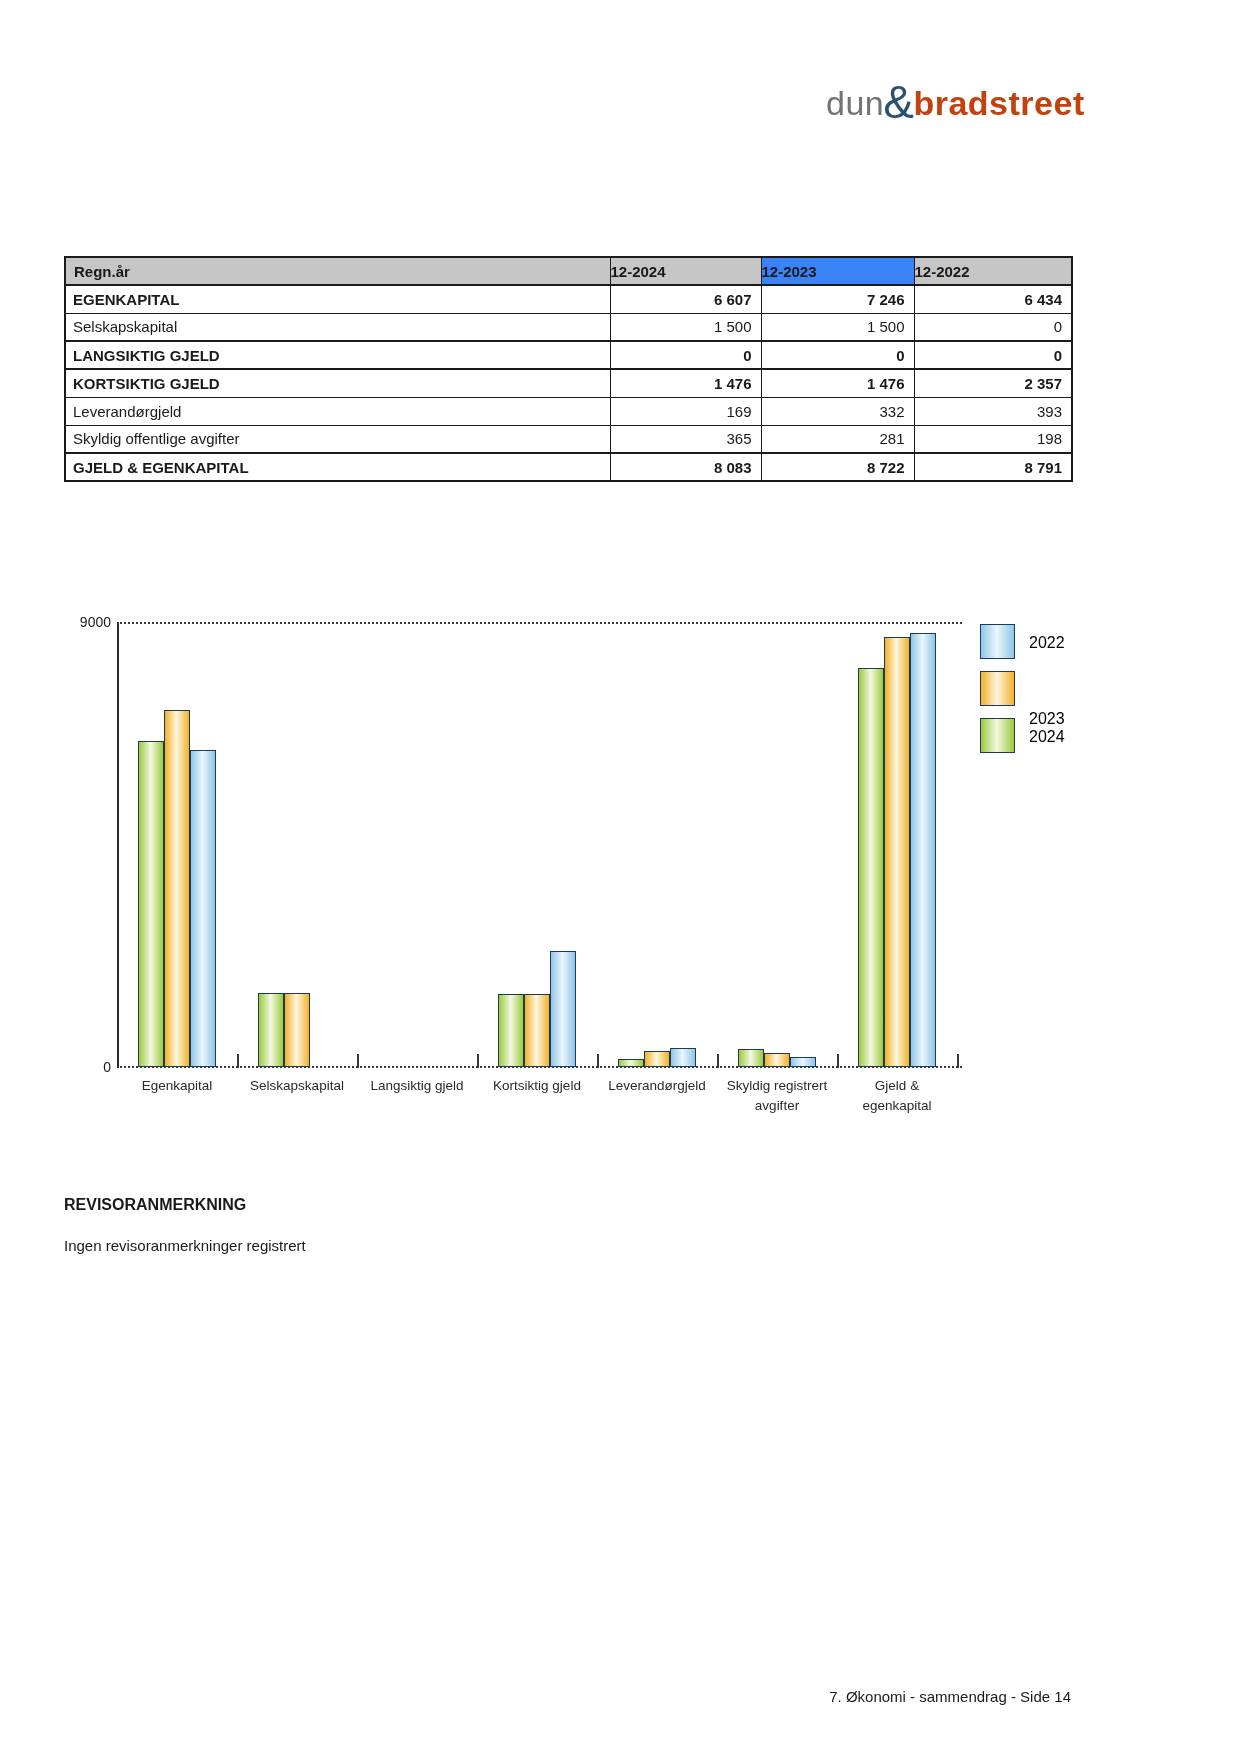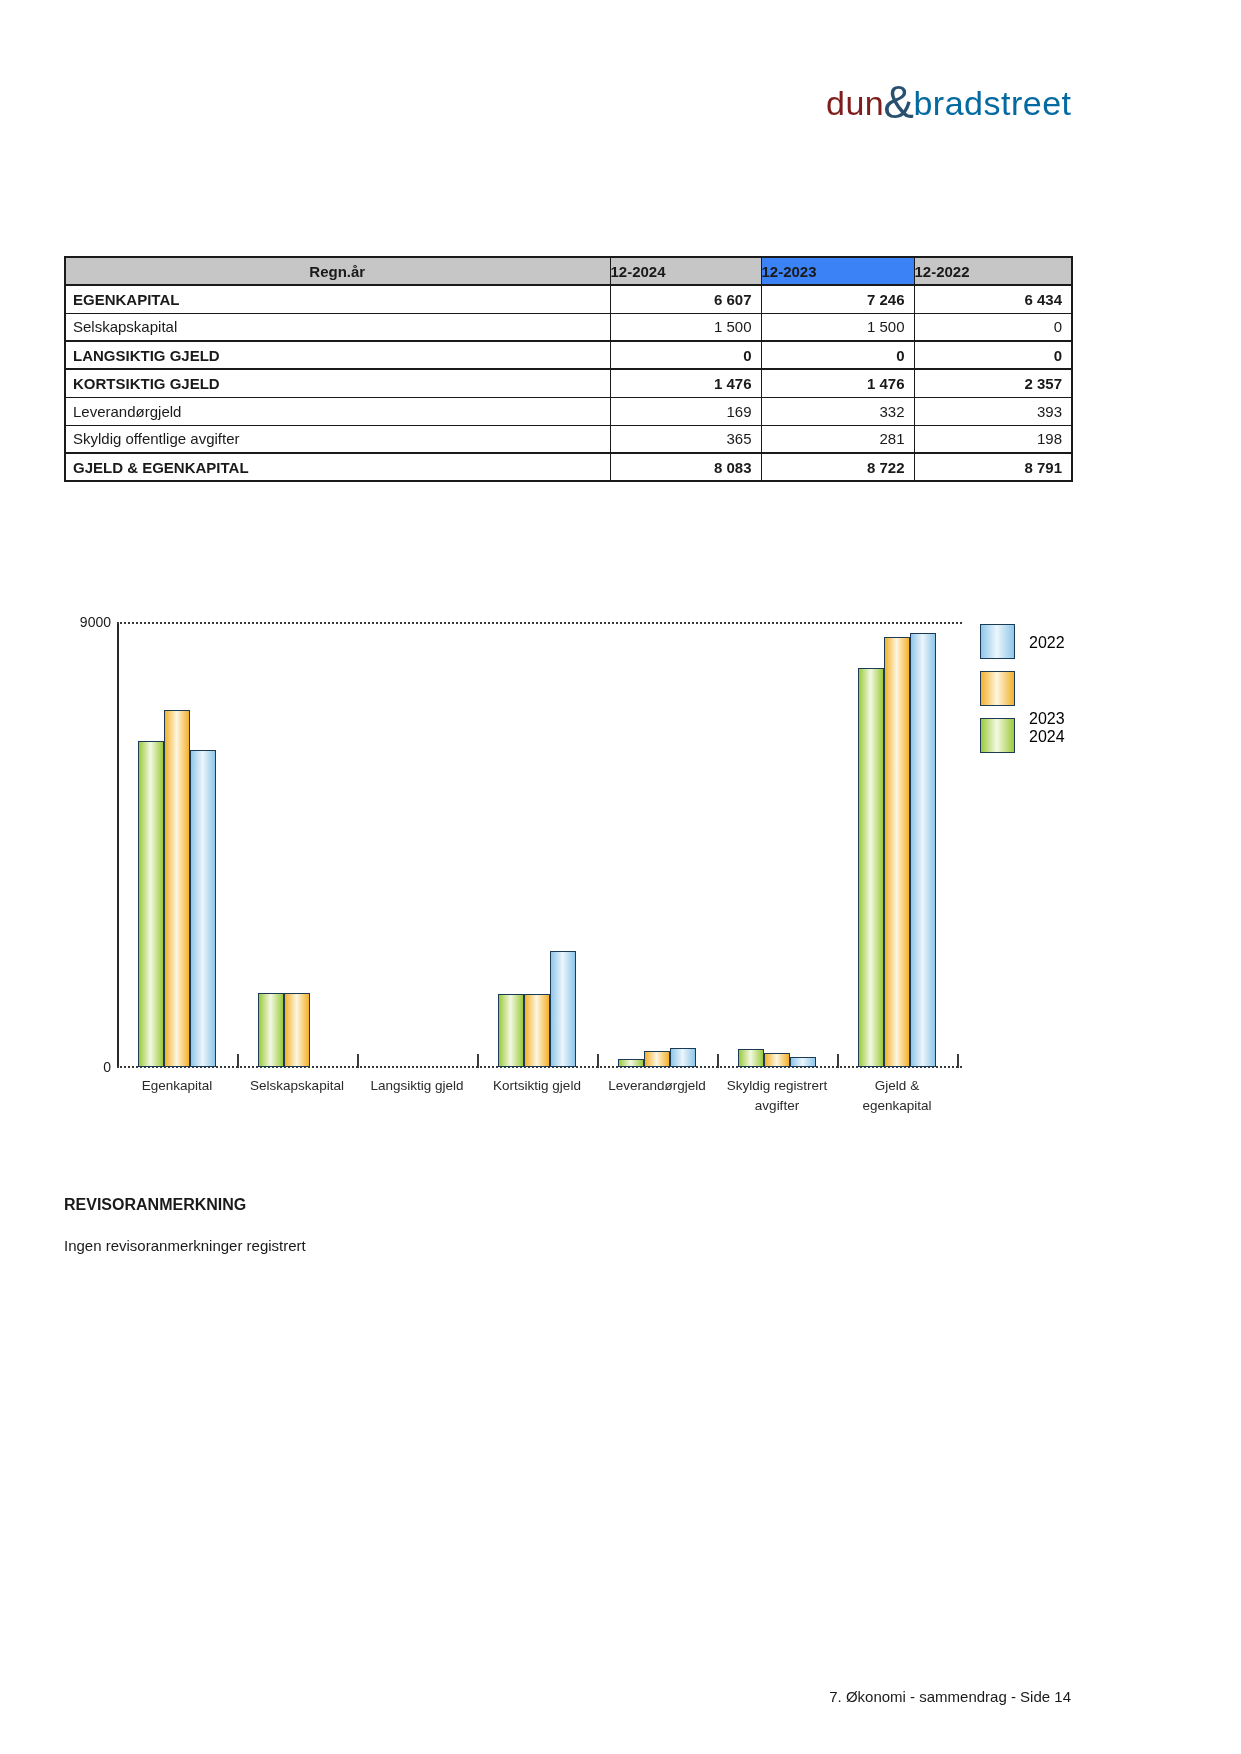--- a/index.html
+++ b/index.html
@@ -15,21 +15,21 @@
 
   
   .sect-row{position:absolute;left:64px;top:229px;width:1007px;display:flex;justify-content:space-between;align-items:baseline;}
   .sect-title{font-size:16px;font-weight:bold;}
   .sect-note{font-size:15px;}
 
   
   table.fin{position:absolute;left:64px;top:256px;width:1007px;border-collapse:collapse;table-layout:fixed;font-size:15px;}
   table.fin th,table.fin td{height:28px;padding:0;box-sizing:border-box;border:1px solid #1a1a1a;overflow:hidden;white-space:nowrap;}
   table.fin th{font-weight:bold;text-align:left;padding-right:9px;}
-  table.fin th.lbl{text-align:center;padding-left:8px;}
+  table.fin th.lbl{text-align:left;padding-left:8px;}
   table.fin td.lbl{text-align:left;padding-left:7px;}
   table.fin td.num{text-align:right;padding-right:9px;}
   table.fin tr.bold-row td{font-weight:bold;border-top-width:2px;}
   table.fin thead th{border-bottom-width:2px;}
   table.fin{border:2px solid #1a1a1a;}
   table.fin tr:last-child td{border-bottom-width:2px;}
 
   
   .dotline{position:absolute;border-top:2px dotted #3a3a3a;height:0;}
   .yaxis{position:absolute;width:1.5px;background:#2a2a2a;}
@@ -44,23 +44,23 @@
   .rev-head{position:absolute;left:64px;top:1196px;font-size:16px;font-weight:bold;}
   .rev-text{position:absolute;left:64px;top:1237px;font-size:15px;}
   .footer{position:absolute;left:64px;top:1688px;width:1007px;text-align:right;font-size:15px;}
 </style>
 </head>
 <body>
 
 <div class="page">
 
   <div class="logo">
-    <span class="dun" style="color: #7f1d1d;">dun</span>
+    <span class="dun" style="color: #737373;">dun</span>
     <span class="amp" style="color: rgb(42, 80, 112);">&amp;</span>
-    <span class="brad" style="color: #0369a1;">bradstreet</span>
+    <span class="brad" style="color: #c2410c; font-weight: bold;">bradstreet</span>
   </div>
 
 
   <table class="fin">
     <colgroup>
       <col style="width:545px">
         <col style="width:151px">
         <col style="width:153px">
         <col style="width:158px">
     </colgroup>

